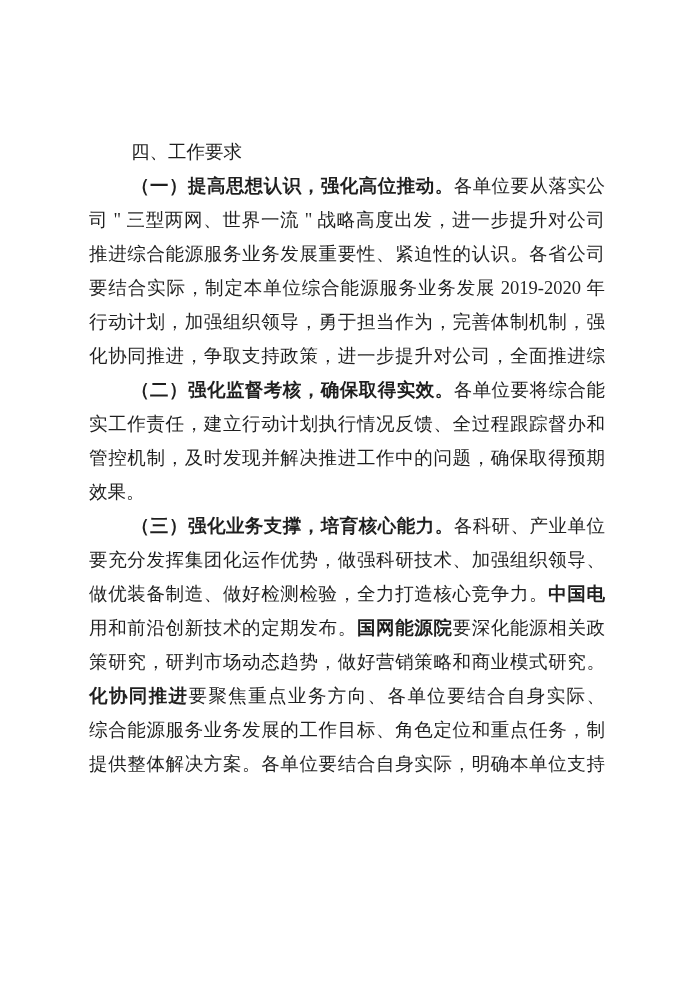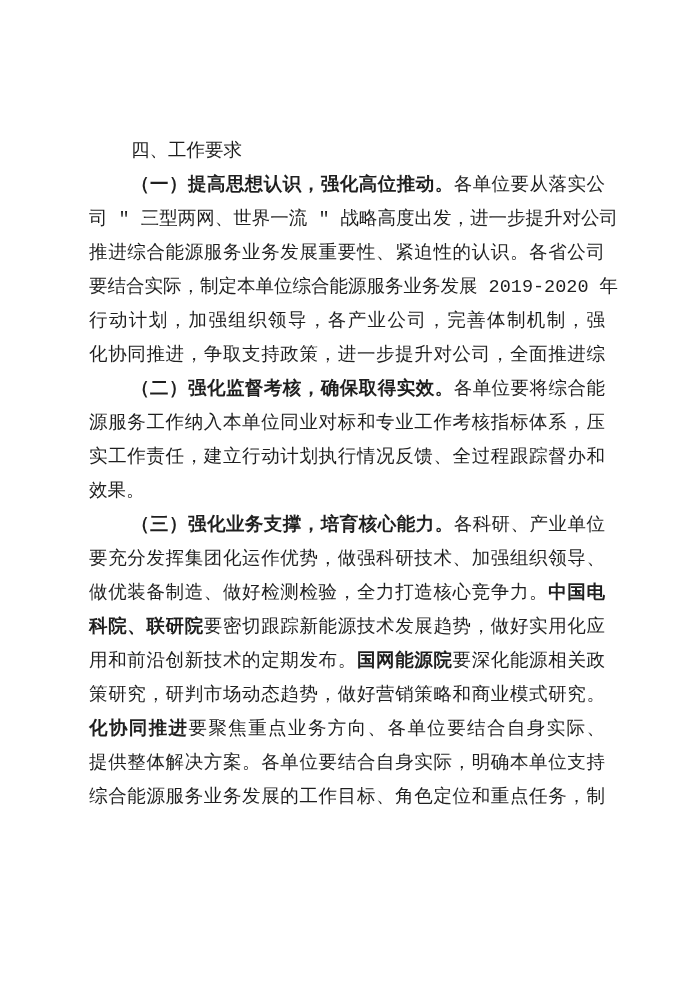--- a/index.html
+++ b/index.html
@@ -6,21 +6,21 @@
     margin: 0;
     padding: 0;
     background: #ffffff;
   }
   .page {
     position: relative;
     width: 694px;
     height: 825px;
     background: #ffffff;
     overflow: hidden;
-    font-family: Liberation Mono, monospace;
+    font-family: Liberation Serif, serif;
   }
   .doc-body {
     position: absolute;
     left: 89px;
     top: 135px;
     width: 516px;
     color: #1f1f1f;
     font-size: 18.5px;
     line-height: 34px;
   }
@@ -47,30 +47,29 @@
 <body>
 
 <div class="page" style="background: rgb(255, 255, 255);">
   <div class="doc-body" style="color: rgb(31, 31, 31);">
     <div class="line heading indent">四、工作要求</div>
     <div id="paragraphs">
         <div class="line indent"><span class="bold">（一）提高思想认识，强化高位推动。</span><span>各单位要从落实公</span></div>
         <div class="line"><span>司 " 三型两网、世界一流 " 战略高度出发，进一步提升对公司</span></div>
         <div class="line"><span>推进综合能源服务业务发展重要性、紧迫性的认识。各省公司</span></div>
         <div class="line"><span>要结合实际，制定本单位综合能源服务业务发展 2019-2020 年</span></div>
-        <div class="line"><span>行动计划，加强组织领导，各产业公司，完善体制机制，强</span></div>
+        <div class="line"><span>行动计划，加强组织领导，勇于担当作为，完善体制机制，强</span></div>
         <div class="line"><span>化协同推进，争取支持政策，进一步提升对公司，全面推进综</span></div>
         <div class="line indent"><span class="bold">（二）强化监督考核，确保取得实效。</span><span>各单位要将综合能</span></div>
-        <div class="line"><span>源服务工作纳入本单位同业对标和专业工作考核指标体系，压</span></div>
         <div class="line"><span>实工作责任，建立行动计划执行情况反馈、全过程跟踪督办和</span></div>
+        <div class="line"><span>管控机制，及时发现并解决推进工作中的问题，确保取得预期</span></div>
         <div class="line flush-left"><span>效果。</span></div>
         <div class="line indent"><span class="bold">（三）强化业务支撑，培育核心能力。</span><span>各科研、产业单位</span></div>
         <div class="line"><span>要充分发挥集团化运作优势，做强科研技术、加强组织领导、</span></div>
         <div class="line"><span>做优装备制造、做好检测检验，全力打造核心竞争力。</span><span class="bold">中国电</span></div>
-        <div class="line"><span class="bold">科院、联研院</span><span>要密切跟踪新能源技术发展趋势，做好实用化应</span></div>
         <div class="line"><span>用和前沿创新技术的定期发布。</span><span class="bold">国网能源院</span><span>要深化能源相关政</span></div>
         <div class="line"><span>策研究，研判市场动态趋势，做好营销策略和商业模式研究。</span></div>
         <div class="line"><span class="bold">化协同推进</span><span>要聚焦重点业务方向、各单位要结合自身实际、</span></div>
+        <div class="line"><span>综合能源服务业务发展的工作目标、角色定位和重点任务，制</span></div>
         <div class="line"><span>提供整体解决方案。各单位要结合自身实际，明确本单位支持</span></div>
-        <div class="line"><span>综合能源服务业务发展的工作目标、角色定位和重点任务，制</span></div>
       </div>
   </div>
 </div>
 
 </body></html>

